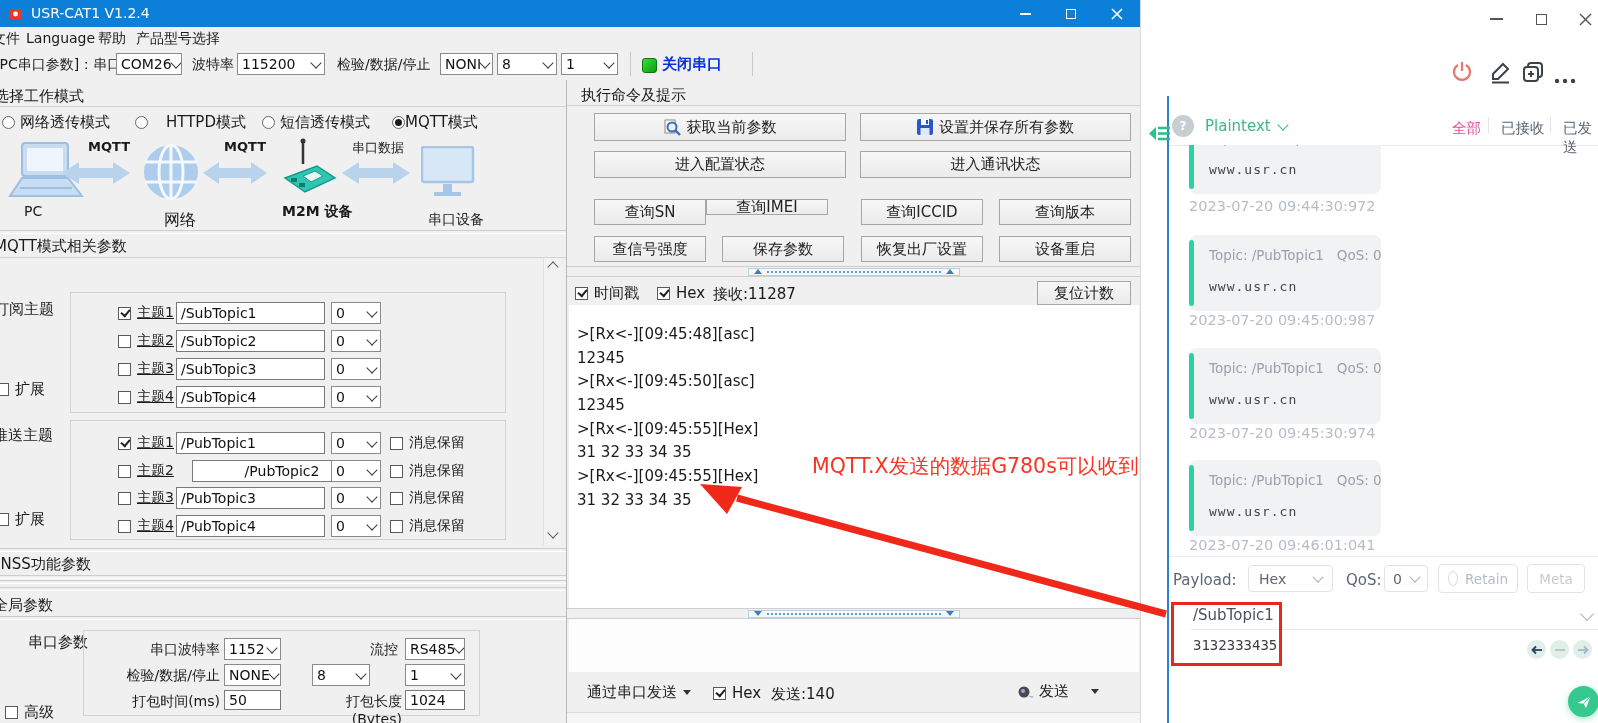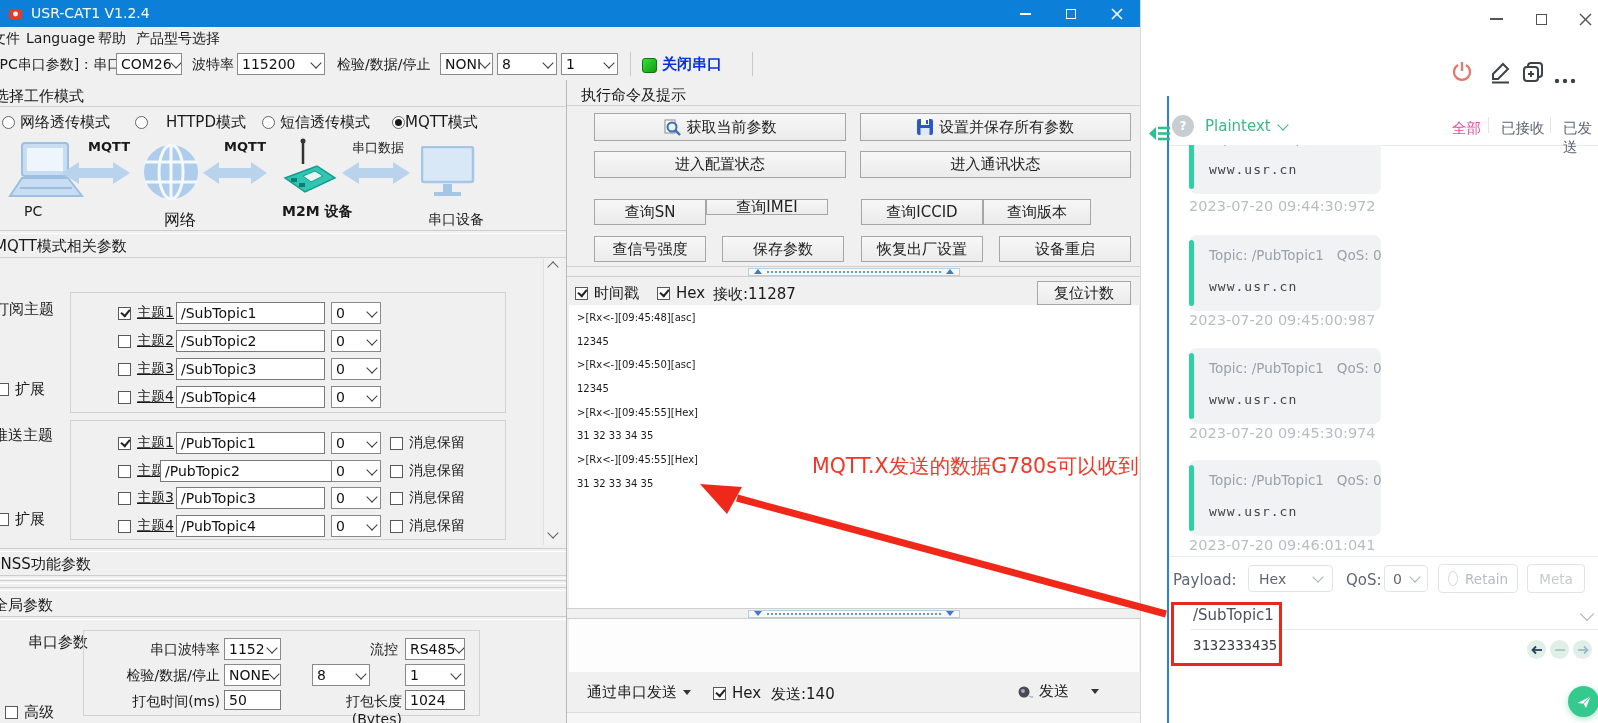--- a/index.html
+++ b/index.html
@@ -234,21 +234,21 @@
         </div>
       <div class="abs f" style="left:390px;top:354px;gap:6px">
           <span class="cb"></span>
           <span class="t14">消息保留</span>
         </div>
 
       <div class="abs f" style="left:118px;top:382px;gap:6px">
           <span class="cb"></span>
           <span class="t14 u">主题2</span>
         </div>
-      <input class="tin abs" style="left: 160px; top: 380px; width: 180px;" value="/PubTopic2">
+      <input class="tin abs" style="left: 192px; top: 380px; width: 180px; text-align: center;" value="/PubTopic2">
       <div class="combo abs" style="left:331px;top:380px;width:50px;height:22px">
           <span>0</span>
           <i class="chev"></i>
         </div>
       <div class="abs f" style="left:390px;top:382px;gap:6px">
           <span class="cb"></span>
           <span class="t14">消息保留</span>
         </div>
 
       <div class="abs f" style="left:118px;top:409px;gap:6px">
@@ -375,21 +375,21 @@
 
       <div class="wbtn abs" style="left:27px;top:119px;width:112px;height:26px">
           <span>查询SN</span>
         </div>
       <div class="wbtn abs" style="left:139px;top:119px;width:122px;height:16px">
           <span>查询IMEI</span>
         </div>
       <div class="wbtn abs" style="left:294px;top:119px;width:122px;height:26px">
           <span>查询ICCID</span>
         </div>
-      <div class="wbtn abs" style="left:416px;top:119px;width:108px;height:26px">
+      <div class="wbtn abs" style="left:432px;top:119px;width:132px;height:26px">
           <span>查询版本</span>
         </div>
 
       <div class="wbtn abs" style="left:27px;top:156px;width:112px;height:26px">
           <span>查信号强度</span>
         </div>
       <div class="wbtn abs" style="left:155px;top:156px;width:122px;height:26px">
           <span>保存参数</span>
         </div>
       <div class="wbtn abs" style="left:294px;top:156px;width:122px;height:26px">
@@ -413,21 +413,21 @@
         </div>
       <div class="abs f" style="left:90px;top:204px;gap:6px">
           <span class="cb on"></span>
           <span class="t15">Hex</span>
         </div>
       <span class="abs t15" style="left:146px;top:205px">接收:11287</span>
       <div class="wbtn abs" style="left:470px;top:201px;width:94px;height:24px">
           <span>复位计数</span>
         </div>
 
-      <div class="abs loglines" style="left:2px;top:225px;width:570px;height:303px;background:#fff;font-size:10px;padding:1px 0 0 8px;box-sizing:border-box">
+      <div class="abs loglines" style="left:2px;top:225px;width:570px;height:303px;background:#fff;font-size:15px;padding:18px 0 0 8px;box-sizing:border-box">
         <div>&gt;[Rx&lt;-][09:45:48][asc]</div>
         <div>12345</div>
         <div>&gt;[Rx&lt;-][09:45:50][asc]</div>
         <div>12345</div>
         <div>&gt;[Rx&lt;-][09:45:55][Hex]</div>
         <div>31 32 33 34 35</div>
         <div>&gt;[Rx&lt;-][09:45:55][Hex]</div>
         <div>31 32 33 34 35</div>
       </div>
 

